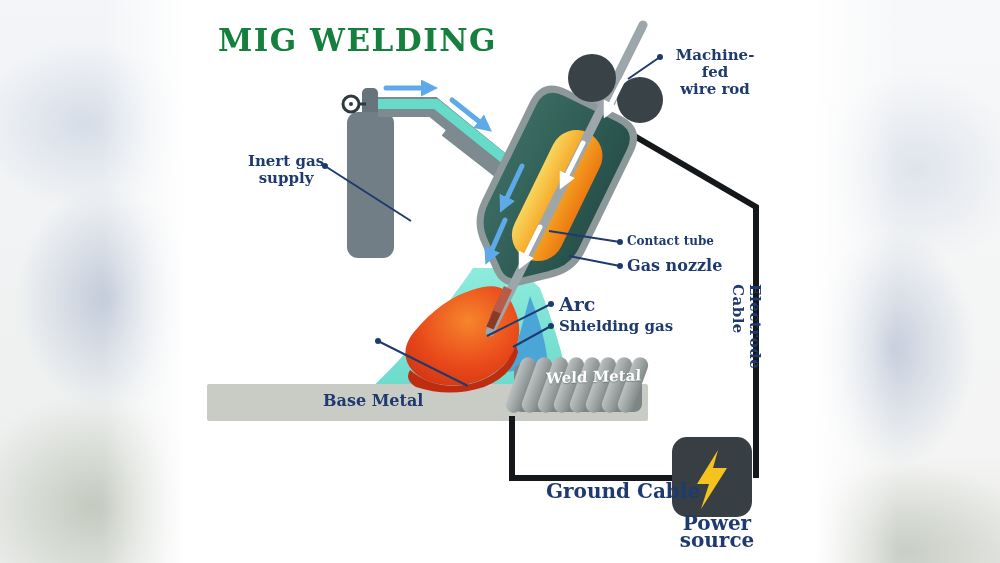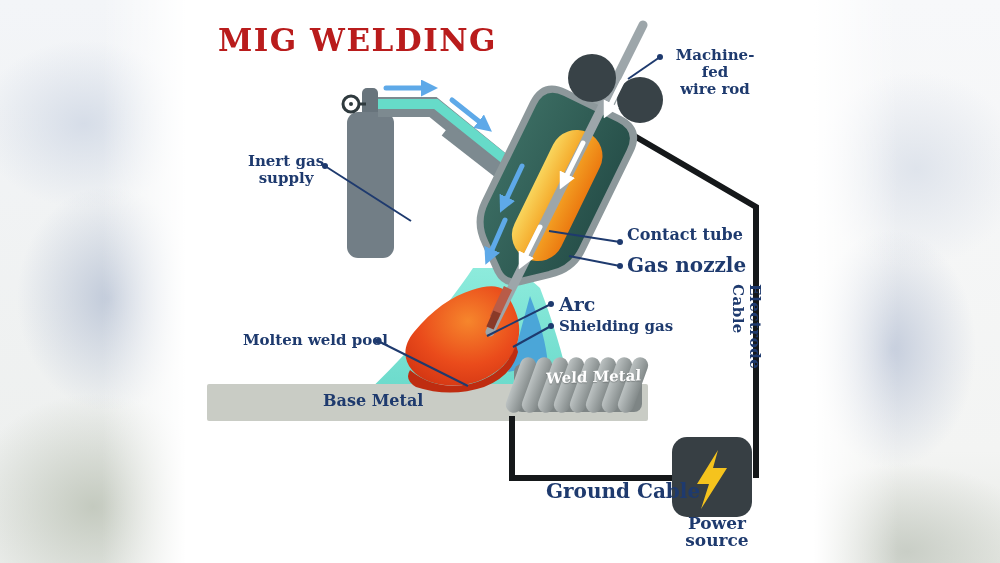--- a/index.html
+++ b/index.html
@@ -17,21 +17,21 @@
     background:
       linear-gradient(to left, rgba(255,255,255,0) 55%, #ffffff 100%),
       radial-gradient(120px 170px at 42% 62%, #c6cedd 0%, rgba(198,206,221,0) 70%),
       radial-gradient(140px 130px at 55% 30%, #dfe4ec 0%, rgba(223,228,236,0) 75%),
       radial-gradient(170px 110px at 50% 98%, #c9cec6 0%, rgba(201,206,198,0) 80%),
       linear-gradient(#f7f8fa 0%, #f3f4f3 80%, #e8eae5 100%);}
   #canvas{position:absolute;left:186px;top:0;width:628px;height:563px;background:#ffffff;}
   svg{position:absolute;left:0;top:0;}
   .lbl{position:absolute;color:#1e3a6e;font-weight:700;font-size:15px;line-height:17px;}
   .lbl.center{text-align:center;}
-  #page-title{position:absolute;left:218px;top:22px;color:#b91c1c;font-weight:800;
+  #page-title{position:absolute;left:218px;top:22px;color:#15803d;font-weight:800;
               font-size:31px;letter-spacing:1.5px;}
   #lbl-weld-metal{color:#ffffff;font-size:15px;transform:rotate(-2deg) skewX(-4deg);
                   text-shadow:0 1px 1px rgba(60,66,66,.4);}
   #lbl-electrode-cable{writing-mode:vertical-rl;height:130px;font-size:15px;letter-spacing:.5px;}
 </style>
 </head>
 <body>
 
 <div id="stage">
   <div id="strip-left" class="strip"></div>
@@ -157,23 +157,22 @@
   <div class="lbl center" style="left:664px;top:47px;width:102px;">
     <div>Machine-fed</div>
     <div>wire rod</div>
   </div>
 
   <div class="lbl center" style="left:238px;top:153px;width:96px;">
     <div>Inert gas</div>
     <div>supply</div>
   </div>
 
-  <div class="lbl" style="left:627px;top:226px;font-size:16px;">Contact tube</div>
-  <div class="lbl" style="left:627px;top:257px;font-size:20px;">Gas nozzle</div>
+  <div class="lbl" style="left:627px;top:233px;font-size:12px;">Contact tube</div>
+  <div class="lbl" style="left:627px;top:257px;font-size:16px;">Gas nozzle</div>
   <div class="lbl" style="left:559px;top:296px;font-size:19px;">Arc</div>
   <div class="lbl" style="left:559px;top:318px;">Shielding gas</div>
-  <div class="lbl" style="left:243px;top:332px;">Molten weld pool</div>
   <div class="lbl" style="left:323px;top:392px;font-size:16px;">Base Metal</div>
   <div class="lbl" id="lbl-weld-metal" style="left:546px;top:369px;">Weld Metal</div>
   <div class="lbl" id="lbl-electrode-cable" style="left:729px;top:284px;">Electrode Cable</div>
   <div class="lbl" style="left:546px;top:483px;font-size:20px;">Ground Cable</div>
-  <div class="lbl center" style="left:656px;top:515px;width:122px;font-size:17px;">Power source</div>
+  <div class="lbl center" style="left:656px;top:515px;width:122px;font-size:20px;">Power source</div>
 </div>
 
 </body></html>

